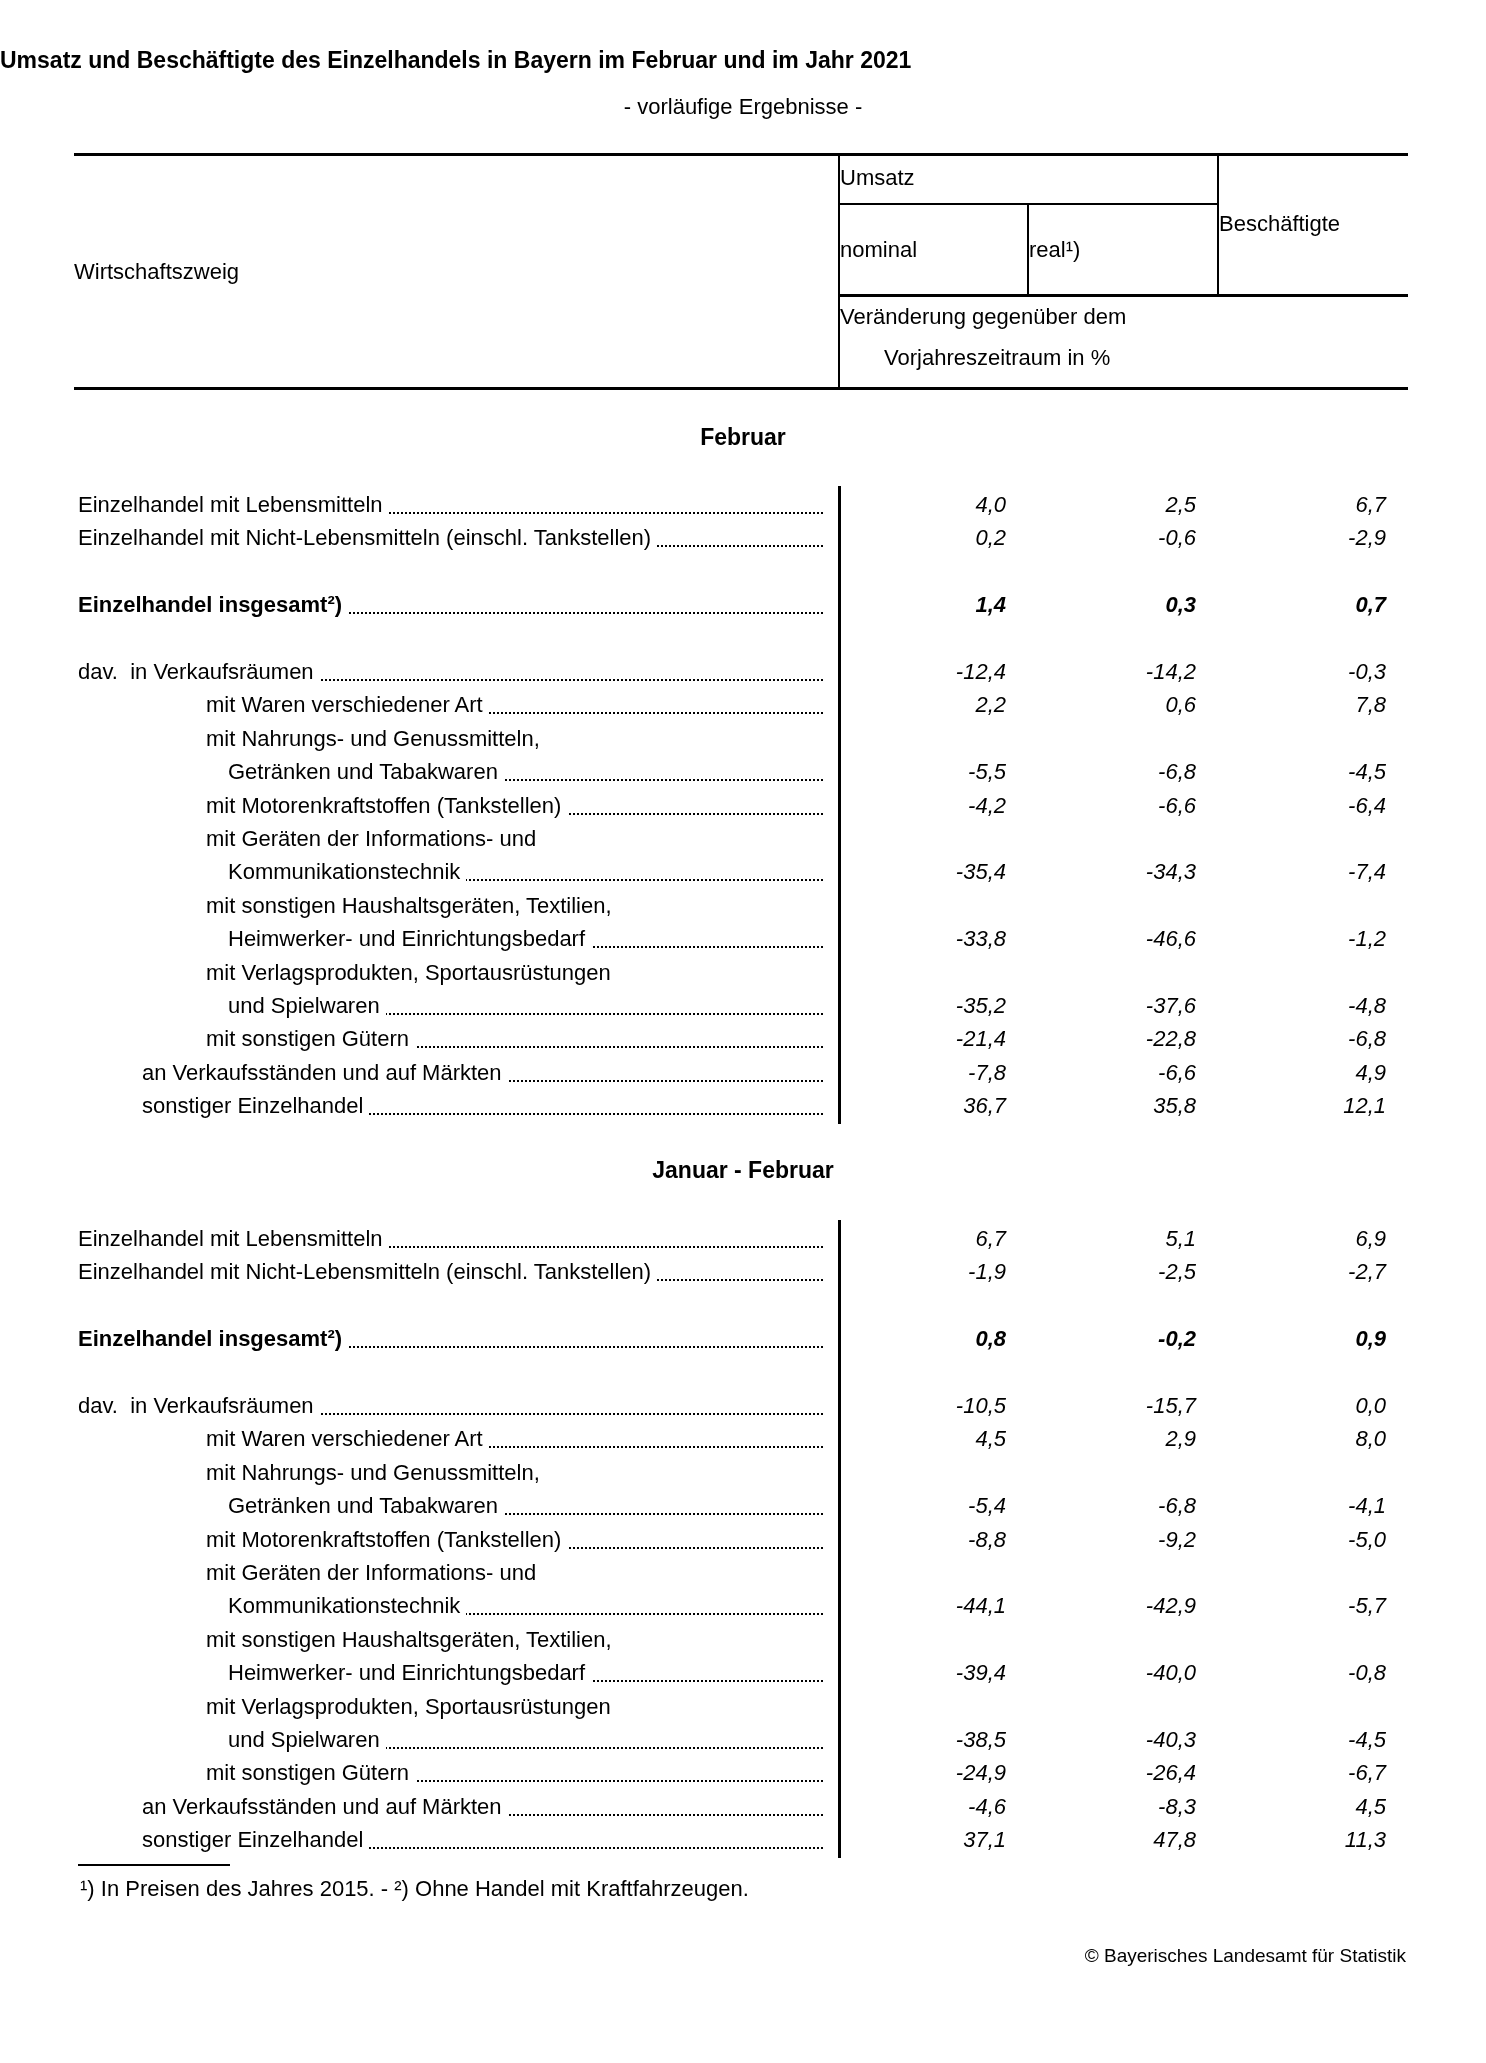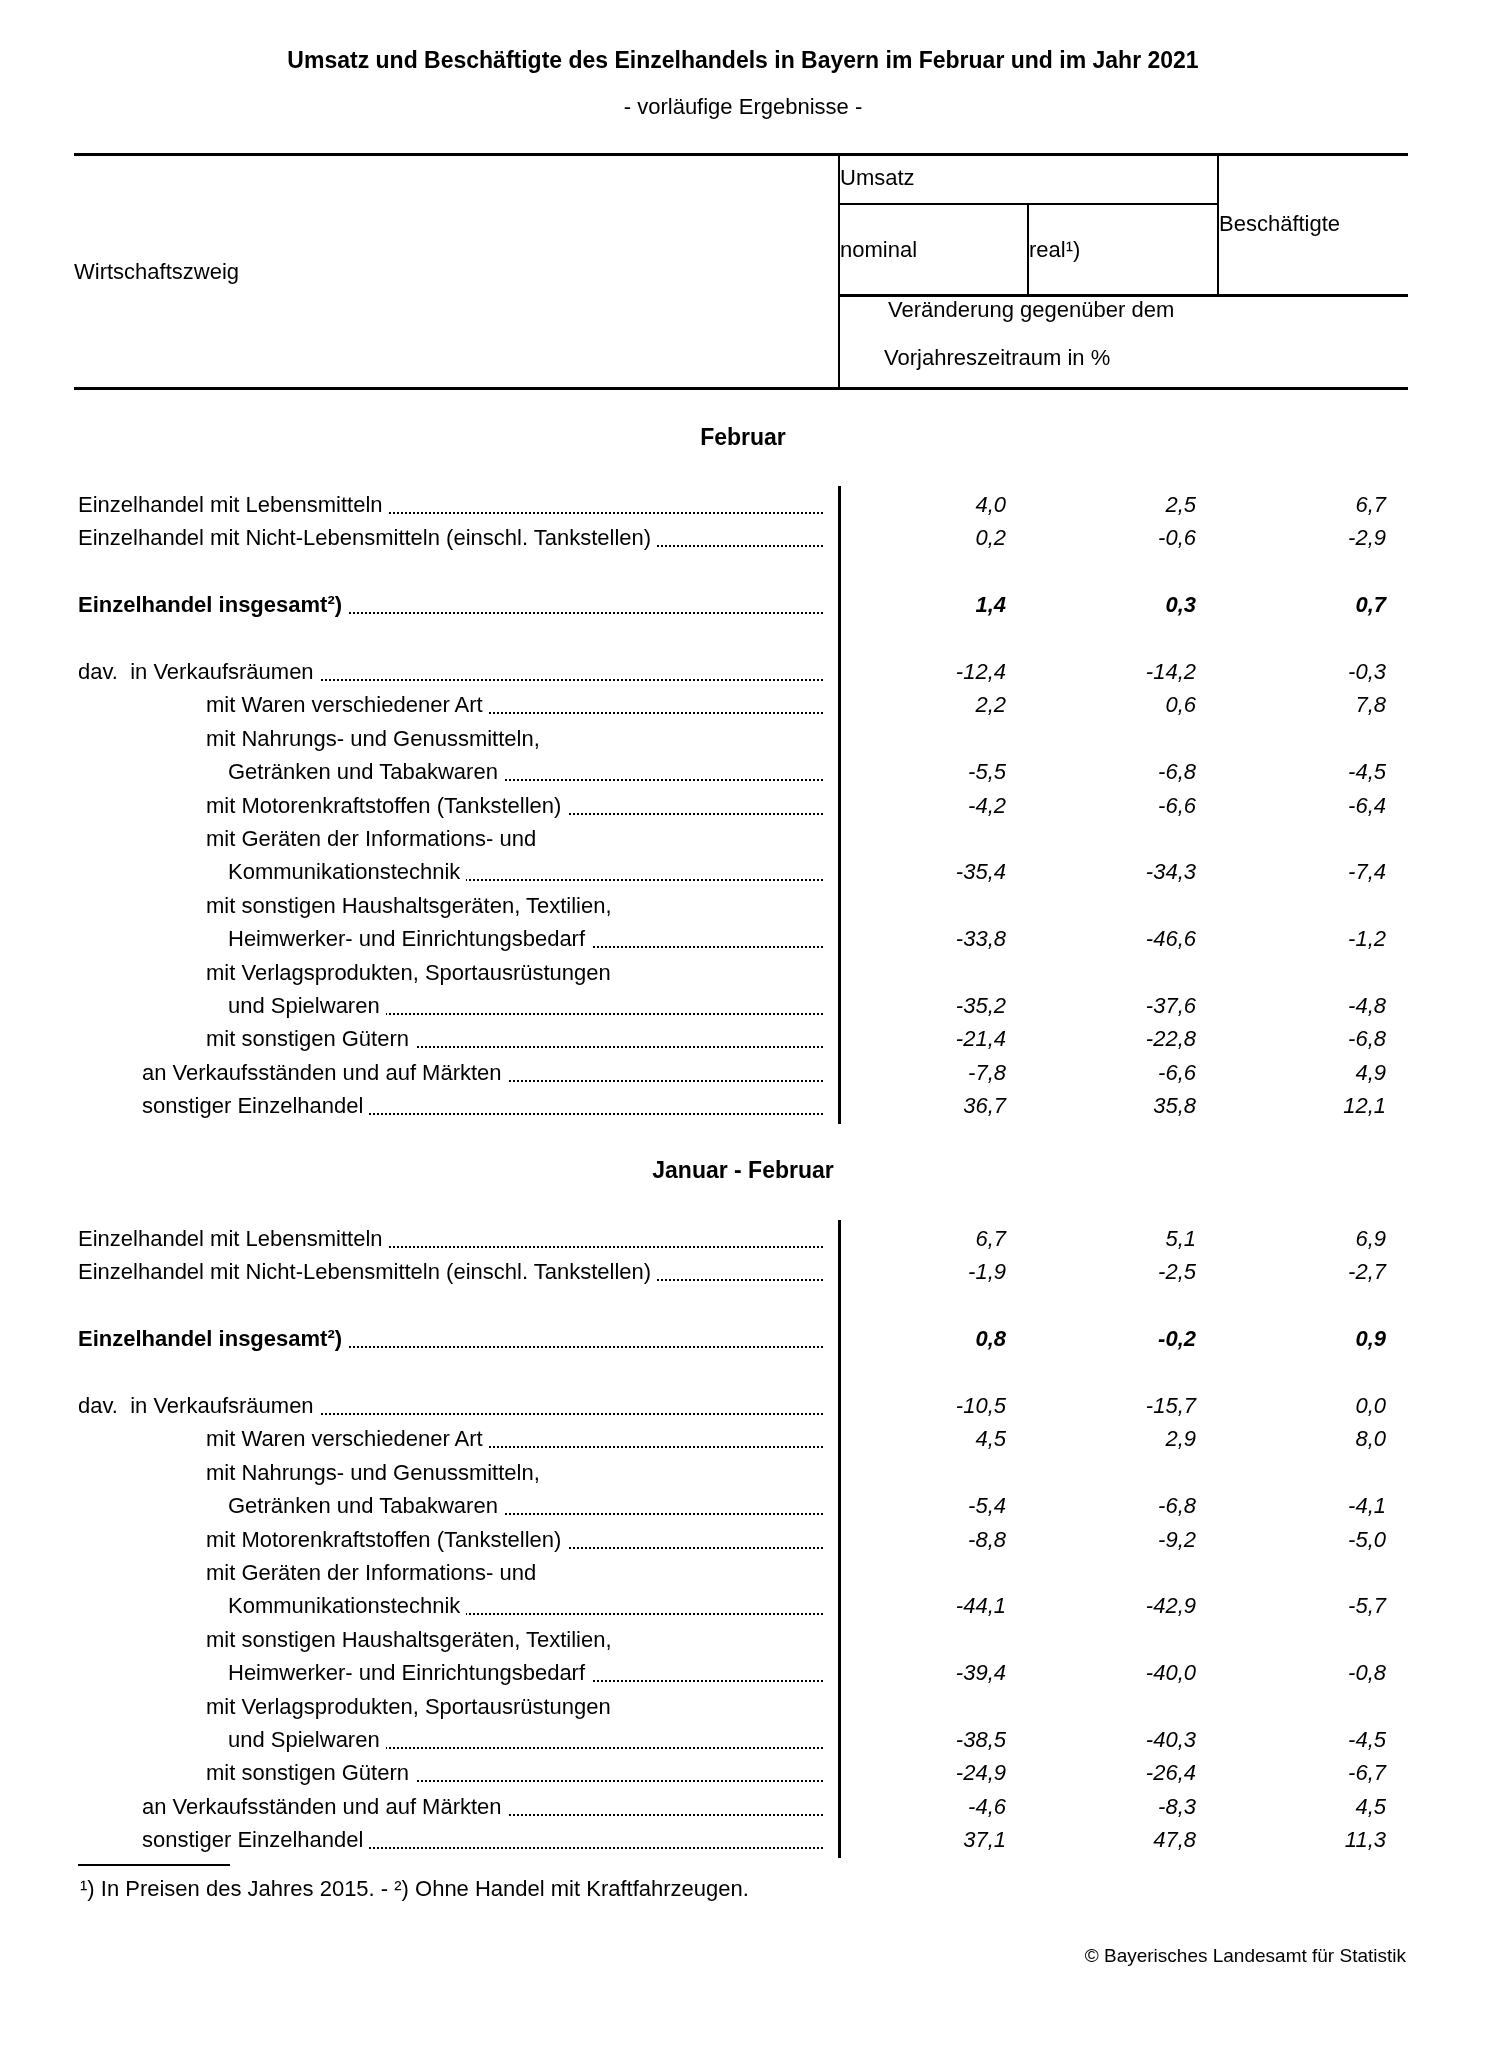--- a/index.html
+++ b/index.html
@@ -1,19 +1,19 @@
 <!DOCTYPE html>
 <html><head>
 <meta charset="utf-8">
 <style>
   html, body { margin:0; padding:0; background:#ffffff; }
   body { width:1486px; height:2063px; position:relative; overflow:hidden;
          font-family:"Liberation Sans", sans-serif; color:#000; }
   .abs { position:absolute; white-space:nowrap; }
-  .title { top:47px; left:0; width:1486px; text-align:center; font-weight:bold; font-size:23px; }
+  .title { top:47px; left:0; width:1486px; font-weight:bold; font-size:23px; }
   .subtitle { top:94px; left:0; width:1486px; text-align:center; font-size:22px; }
   .hline { position:absolute; background:#000; }
   .vline { position:absolute; background:#000; }
   .hdr { position:absolute; font-size:22px; text-align:left; line-height:34px; }
   .section-title { position:absolute; left:0; width:1486px; text-align:center; font-weight:bold; font-size:23px; }
   .row { position:absolute; left:0; width:1486px; height:32px; font-size:22px; line-height:32px; }
   .lbl { position:absolute; left:78px; width:745px; overflow:hidden; white-space:nowrap; }
   .lbl .txt { background:#fff; padding-right:6px; position:relative; z-index:1; }
   .lbl .dots { position:absolute; right:0; bottom:7px; left:0; border-bottom:2px dotted #000; height:0; }
   .row.bold { font-weight:bold; }
@@ -36,21 +36,21 @@
 <div class="vline" style="left:1027px; top:204px; width:2px; height:92px;"></div>
 <div class="vline" style="left:1217px; top:155px; width:2px; height:141px;"></div>
 <div class="hline" style="left:839px; top:294px; width:569px; height:3px;"></div>
 <div class="hline" style="left:74px; top:387px; width:1334px; height:3px;"></div>
 
 <div class="hdr" style="left:74px; top:255px; width:764px;">Wirtschaftszweig</div>
 <div class="hdr" style="left:840px; top:161px; width:378px;">Umsatz</div>
 <div class="hdr" style="left:840px; top:233px; width:187px;">nominal</div>
 <div class="hdr" style="left:1029px; top:233px; width:188px;">real¹)</div>
 <div class="hdr" style="left:1219px; top:207px; width:189px;">Beschäftigte</div>
-<div class="hdr" style="left:840px; top:293px; width:568px;padding-left:48px;">Veränderung gegenüber dem</div>
+<div class="hdr" style="left:840px; top:300px; width:568px;">Veränderung gegenüber dem</div>
 <div class="hdr" style="left:884px; top:341px; width:568px;">Vorjahreszeitraum in %</div>
 
 <div id="body-area">
     <div class="section-title" style="top: 424px;">Februar</div>
     <div class="vline" style="left: 838px; top: 486px; width: 3px; height: 638px;"></div>
     <div class="row" style="top: 489px;">
       <div class="lbl" style="left: 78px; width: 745px;"><span class="dots"></span><span class="txt" style="white-space: pre;">Einzelhandel mit Lebensmitteln</span></div>
       <div class="val v0">4,0</div>
       <div class="val v1">2,5</div>
       <div class="val v2">6,7</div>

